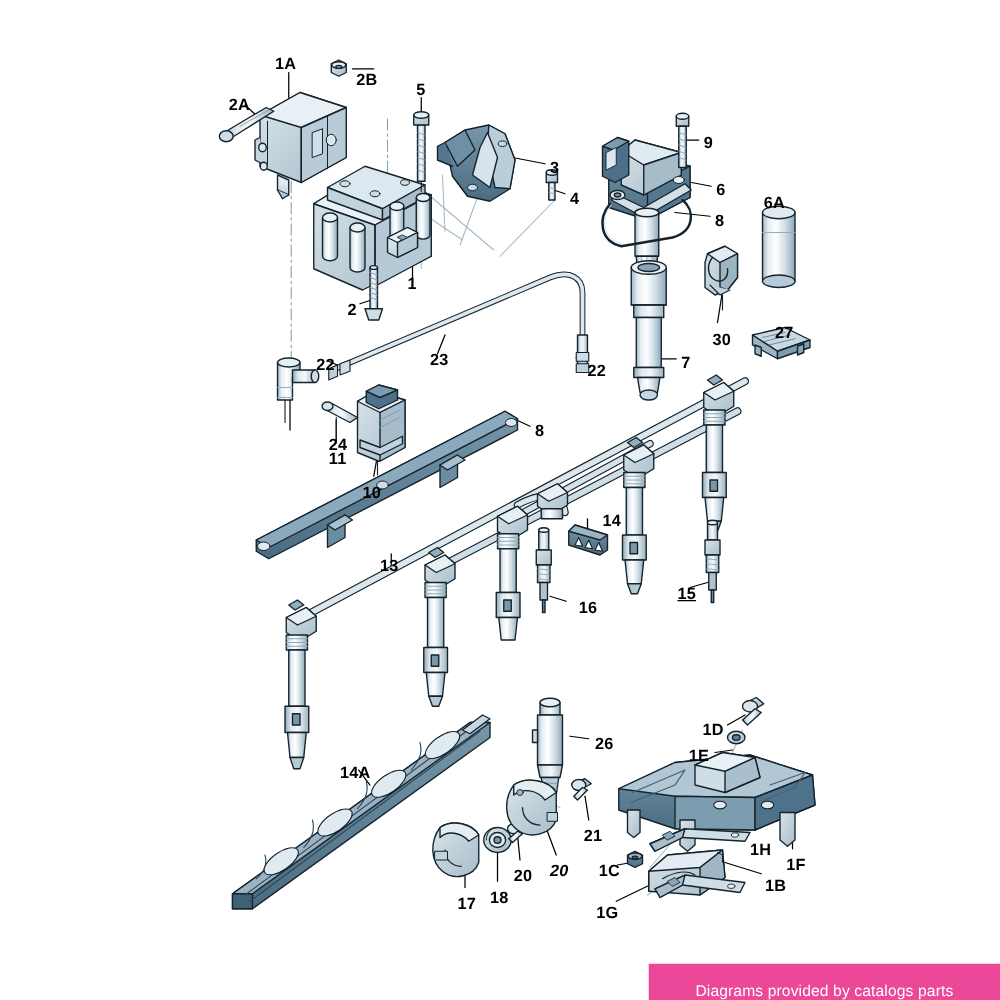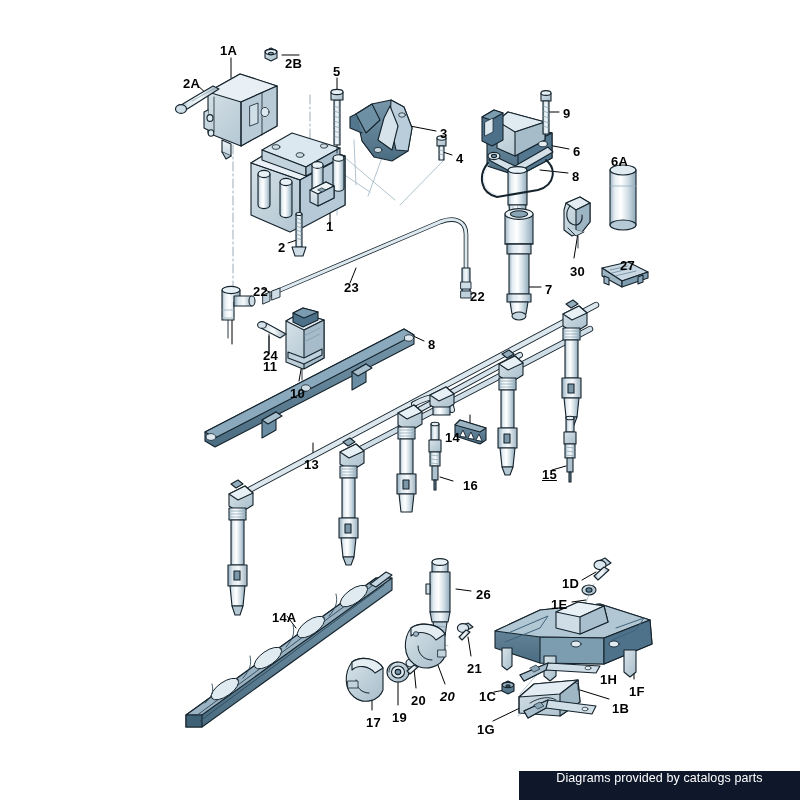--- a/index.html
+++ b/index.html
@@ -4,21 +4,21 @@
 <title>Parts Diagram</title>
 <style>
   html,body{margin:0;padding:0;background:#ffffff;}
   body{width:800px;height:800px;overflow:hidden;
        font-family:"Liberation Sans","DejaVu Sans",sans-serif;}
   #stage{position:relative;width:712px;height:800px;background:#fff;}
   #art{position:absolute;left:0;top:0;width:800px;height:800px;}
   .lbl{position:absolute;font-size:13px;font-weight:700;color:#000;
        letter-spacing:.2px;white-space:nowrap;line-height:1;}
   #footer{position:absolute;left:519px;top:771px;width:281px;height:29px;
-          background:#0f172a;color:#fff;display:flex;align-items:flex-start;
+          background:#ec4899;color:#fff;display:flex;align-items:flex-end;
           justify-content:center;font-size:12.5px;letter-spacing:.1px;}
 </style>
 </head>
 <body>
 
 <div id="stage">
 
   <svg id="art" viewBox="0 0 800 800">
     <defs>
       <linearGradient id="gMetalV" x1="0" y1="0" x2="1" y2="0">
@@ -677,28 +677,28 @@
       <div class="lbl" style="left: 344px; top: 281px;">23</div>
       <div class="lbl" style="left: 253px; top: 285px;">22</div>
       <div class="lbl" style="left: 470px; top: 290px;">22</div>
       <div class="lbl" style="left: 545px; top: 283px;">7</div>
       <div class="lbl" style="left: 570px; top: 265px;">30</div>
       <div class="lbl" style="left: 620px; top: 259px;">27</div>
       <div class="lbl" style="left: 224px; top: 349px; margin-left: 39px;">24</div>
       <div class="lbl" style="left: 263px; top: 360px;">11</div>
       <div class="lbl" style="left: 290px; top: 387px;">10</div>
       <div class="lbl" style="left: 428px; top: 338px;">8</div>
-      <div class="lbl" style="left: 304px; top: 446px; margin-top: 12px;">13</div>
-      <div class="lbl" style="left: 445px; top: 410px; margin-top: 21px;">14</div>
+      <div class="lbl" style="left: 304px; top: 446px;">13</div>
+      <div class="lbl" style="left: 482px; top: 410px;">14</div>
       <div class="lbl" style="left: 463px; top: 479px;">16</div>
       <div class="lbl" style="left: 542px; top: 468px; text-decoration: underline;">15</div>
       <div class="lbl" style="left: 272px; top: 611px;">14A</div>
       <div class="lbl" style="left: 476px; top: 588px;">26</div>
       <div class="lbl" style="left: 366px; top: 716px;">17</div>
-      <div class="lbl" style="left: 392px; top: 711px;">19</div>
+      <div class="lbl" style="left: 392px; top: 711px;">18</div>
       <div class="lbl" style="left: 411px; top: 694px;">20</div>
       <div class="lbl" style="left: 440px; top: 690px; font-style: italic;">20</div>
       <div class="lbl" style="left: 467px; top: 662px;">21</div>
       <div class="lbl" style="left: 562px; top: 577px; text-align: center;">1D</div>
       <div class="lbl" style="left: 551px; top: 598px;">1E</div>
       <div class="lbl" style="left: 629px; top: 685px;">1F</div>
       <div class="lbl" style="left: 600px; top: 673px;">1H</div>
       <div class="lbl" style="left: 612px; top: 702px;">1B</div>
       <div class="lbl" style="left: 479px; top: 690px;">1C</div>
       <div class="lbl" style="left: 477px; top: 723px;">1G</div>

